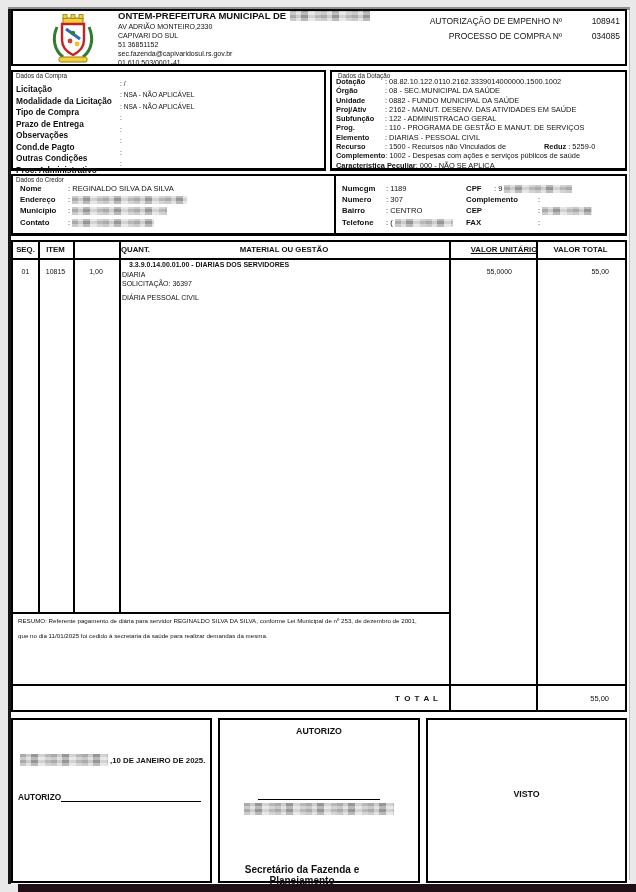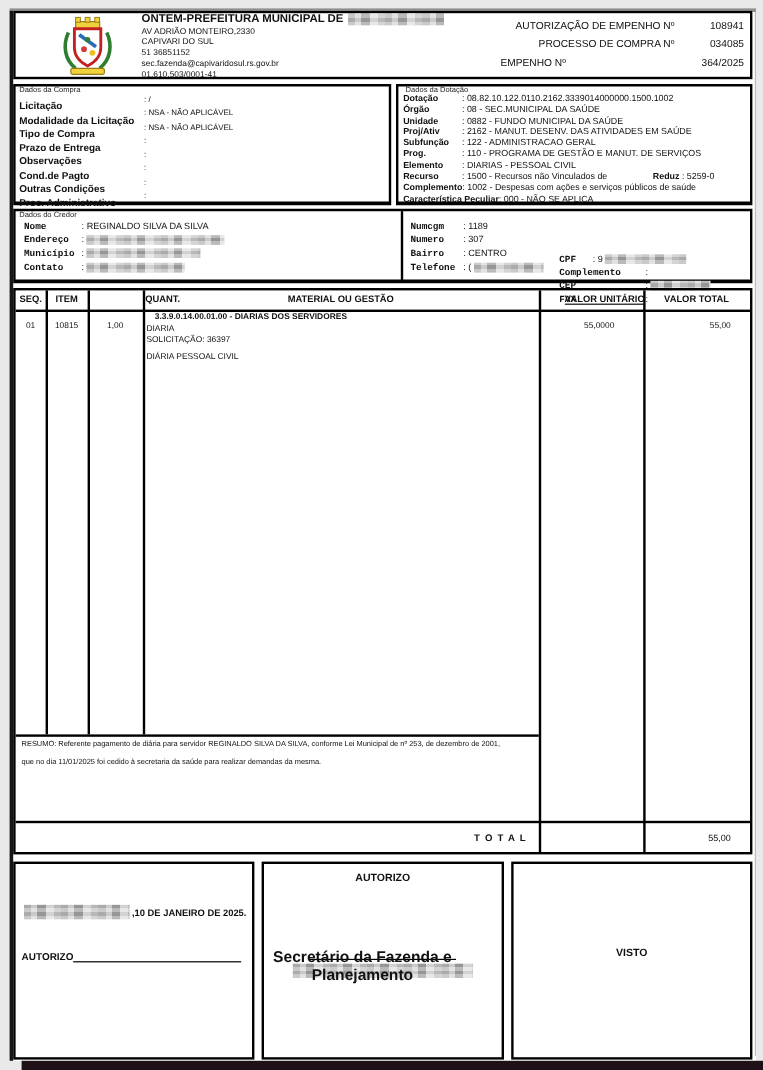--- a/index.html
+++ b/index.html
@@ -49,23 +49,23 @@
   .compra-row .val { position:absolute; left:104px; top:1.5px; font-size:6.6px; }
 
   .dotacao-rows { left:336px; top:77px; width:290px; }
   .dot-row { position:relative; height:9.3px; font-size:7.4px; white-space:nowrap; }
   .dot-row .lbl { font-weight:bold; display:inline-block; min-width:49px; }
   .dot-row .reduz { position:absolute; left:208px; top:0; }
   .dot-row .reduz .lbl2 { font-weight:bold; }
 
   .credor-left  { left:20px;  top:184px; width:300px; }
   .credor-mid   { left:342px; top:184px; width:122px; }
-  .credor-right { left:466px; top:184px; width:158px;margin-top:27px; }
+  .credor-right { left:466px; top:184px; width:158px; }
   .cr-row { position:relative; height:11.2px; font-size:7.6px; white-space:nowrap; }
-  .cr-row .lbl { font-weight:bold; display:inline-block; min-width:48px; font-size:7.8px;font-family:Liberation Mono, monospace; }
+  .cr-row .lbl { font-weight:bold; display:inline-block; min-width:48px; font-size:7.8px; }
   .credor-mid  .cr-row .lbl { min-width:44px; }
   .credor-right .cr-row .lbl { min-width:72px; }
   .credor-right .cr-row:first-child .lbl { min-width:28px; }
   .credor-divider { left:334px; top:176px; width:2px; height:58px; background:#000; }
 
   
   .table-box { left:11px; top:240px; width:616px; height:472px; border:2px solid #000; }
   .table-box .vline { position:absolute; top:0; width:2px; background:#000; }
   .vl1 { left:25px;  height:370px; }
   .vl2 { left:60px;  height:370px; }
@@ -102,21 +102,21 @@
   .fbox { border:2px solid #000; background:#fff; }
   .fbox1 { left:11px;  top:718px; width:201px; height:165px; }
   .fbox2 { left:218px; top:718px; width:202px; height:165px; }
   .fbox3 { left:426px; top:718px; width:201px; height:165px; }
   .date-row { left:20px; top:754px; width:188px; display:flex; align-items:center; font-size:7.8px; font-weight:bold; white-space:nowrap; }
   .autorizo-row { left:18px; top:792px; display:flex; align-items:flex-end; font-size:8.3px; font-weight:bold; }
   .sig-line-left { display:inline-block; width:140px; height:10px; border-bottom:1.2px solid #000; }
   .fbox2-title { left:218px; top:726px; width:202px; text-align:center; font-weight:bold; font-size:8.8px; }
   .sig-line-mid { left:258px; top:799px; width:122px; height:0; border-top:1.2px solid #000; }
   .redact-secretary { left:244px; top:803px; width:150px; height:12px; }
-  .secretary-title { left:218px; top:790px; width:168px; text-align:center; font-weight:bold; font-size:13px; }
+  .secretary-title { left:218px; top:864px; width:168px; text-align:center; font-weight:bold; font-size:10px; }
   .visto { left:426px; top:789px; width:201px; text-align:center; font-weight:bold; font-size:8.8px; }
 
   
   .redact {
     display:inline-block;
     vertical-align:middle;
     background-image:
       repeating-linear-gradient(0deg, rgba(255,255,255,.28) 0 3px, rgba(0,0,0,.06) 3px 6px),
       repeating-linear-gradient(90deg, #b5b5b5 0 6px, #d7d7d7 6px 11px, #9f9f9f 11px 18px, #dfdfdf 18px 25px, #c3c3c3 25px 31px);
   }
@@ -168,24 +168,20 @@
 
 <div class="abs hdr-nums">
   <div class="hdr-num-row">
     <span class="lbl">AUTORIZAÇÃO DE EMPENHO Nº</span>
     <span class="val">108941</span>
   </div>
   <div class="hdr-num-row">
     <span class="lbl">PROCESSO DE COMPRA Nº</span>
     <span class="val">034085</span>
   </div>
-  <div class="hdr-num-row left-lbl">
-    <span class="lbl">EMPENHO Nº</span>
-    <span class="val">364/2025</span>
-  </div>
 </div>
 
 <div class="abs info-box box-compra"></div>
 <div class="abs sec-title t-compra">Dados da Compra</div>
 <div class="abs compra-rows">
   <div class="compra-row"><span class="lbl">Licitação</span><span class="val">: /</span></div>
   <div class="compra-row"><span class="lbl">Modalidade da Licitação</span><span class="val">: NSA - NÃO APLICÁVEL</span></div>
   <div class="compra-row"><span class="lbl">Tipo de Compra</span><span class="val">: NSA - NÃO APLICÁVEL</span></div>
   <div class="compra-row"><span class="lbl">Prazo de Entrega</span><span class="val">:</span></div>
   <div class="compra-row"><span class="lbl">Observações</span><span class="val">:</span></div>

